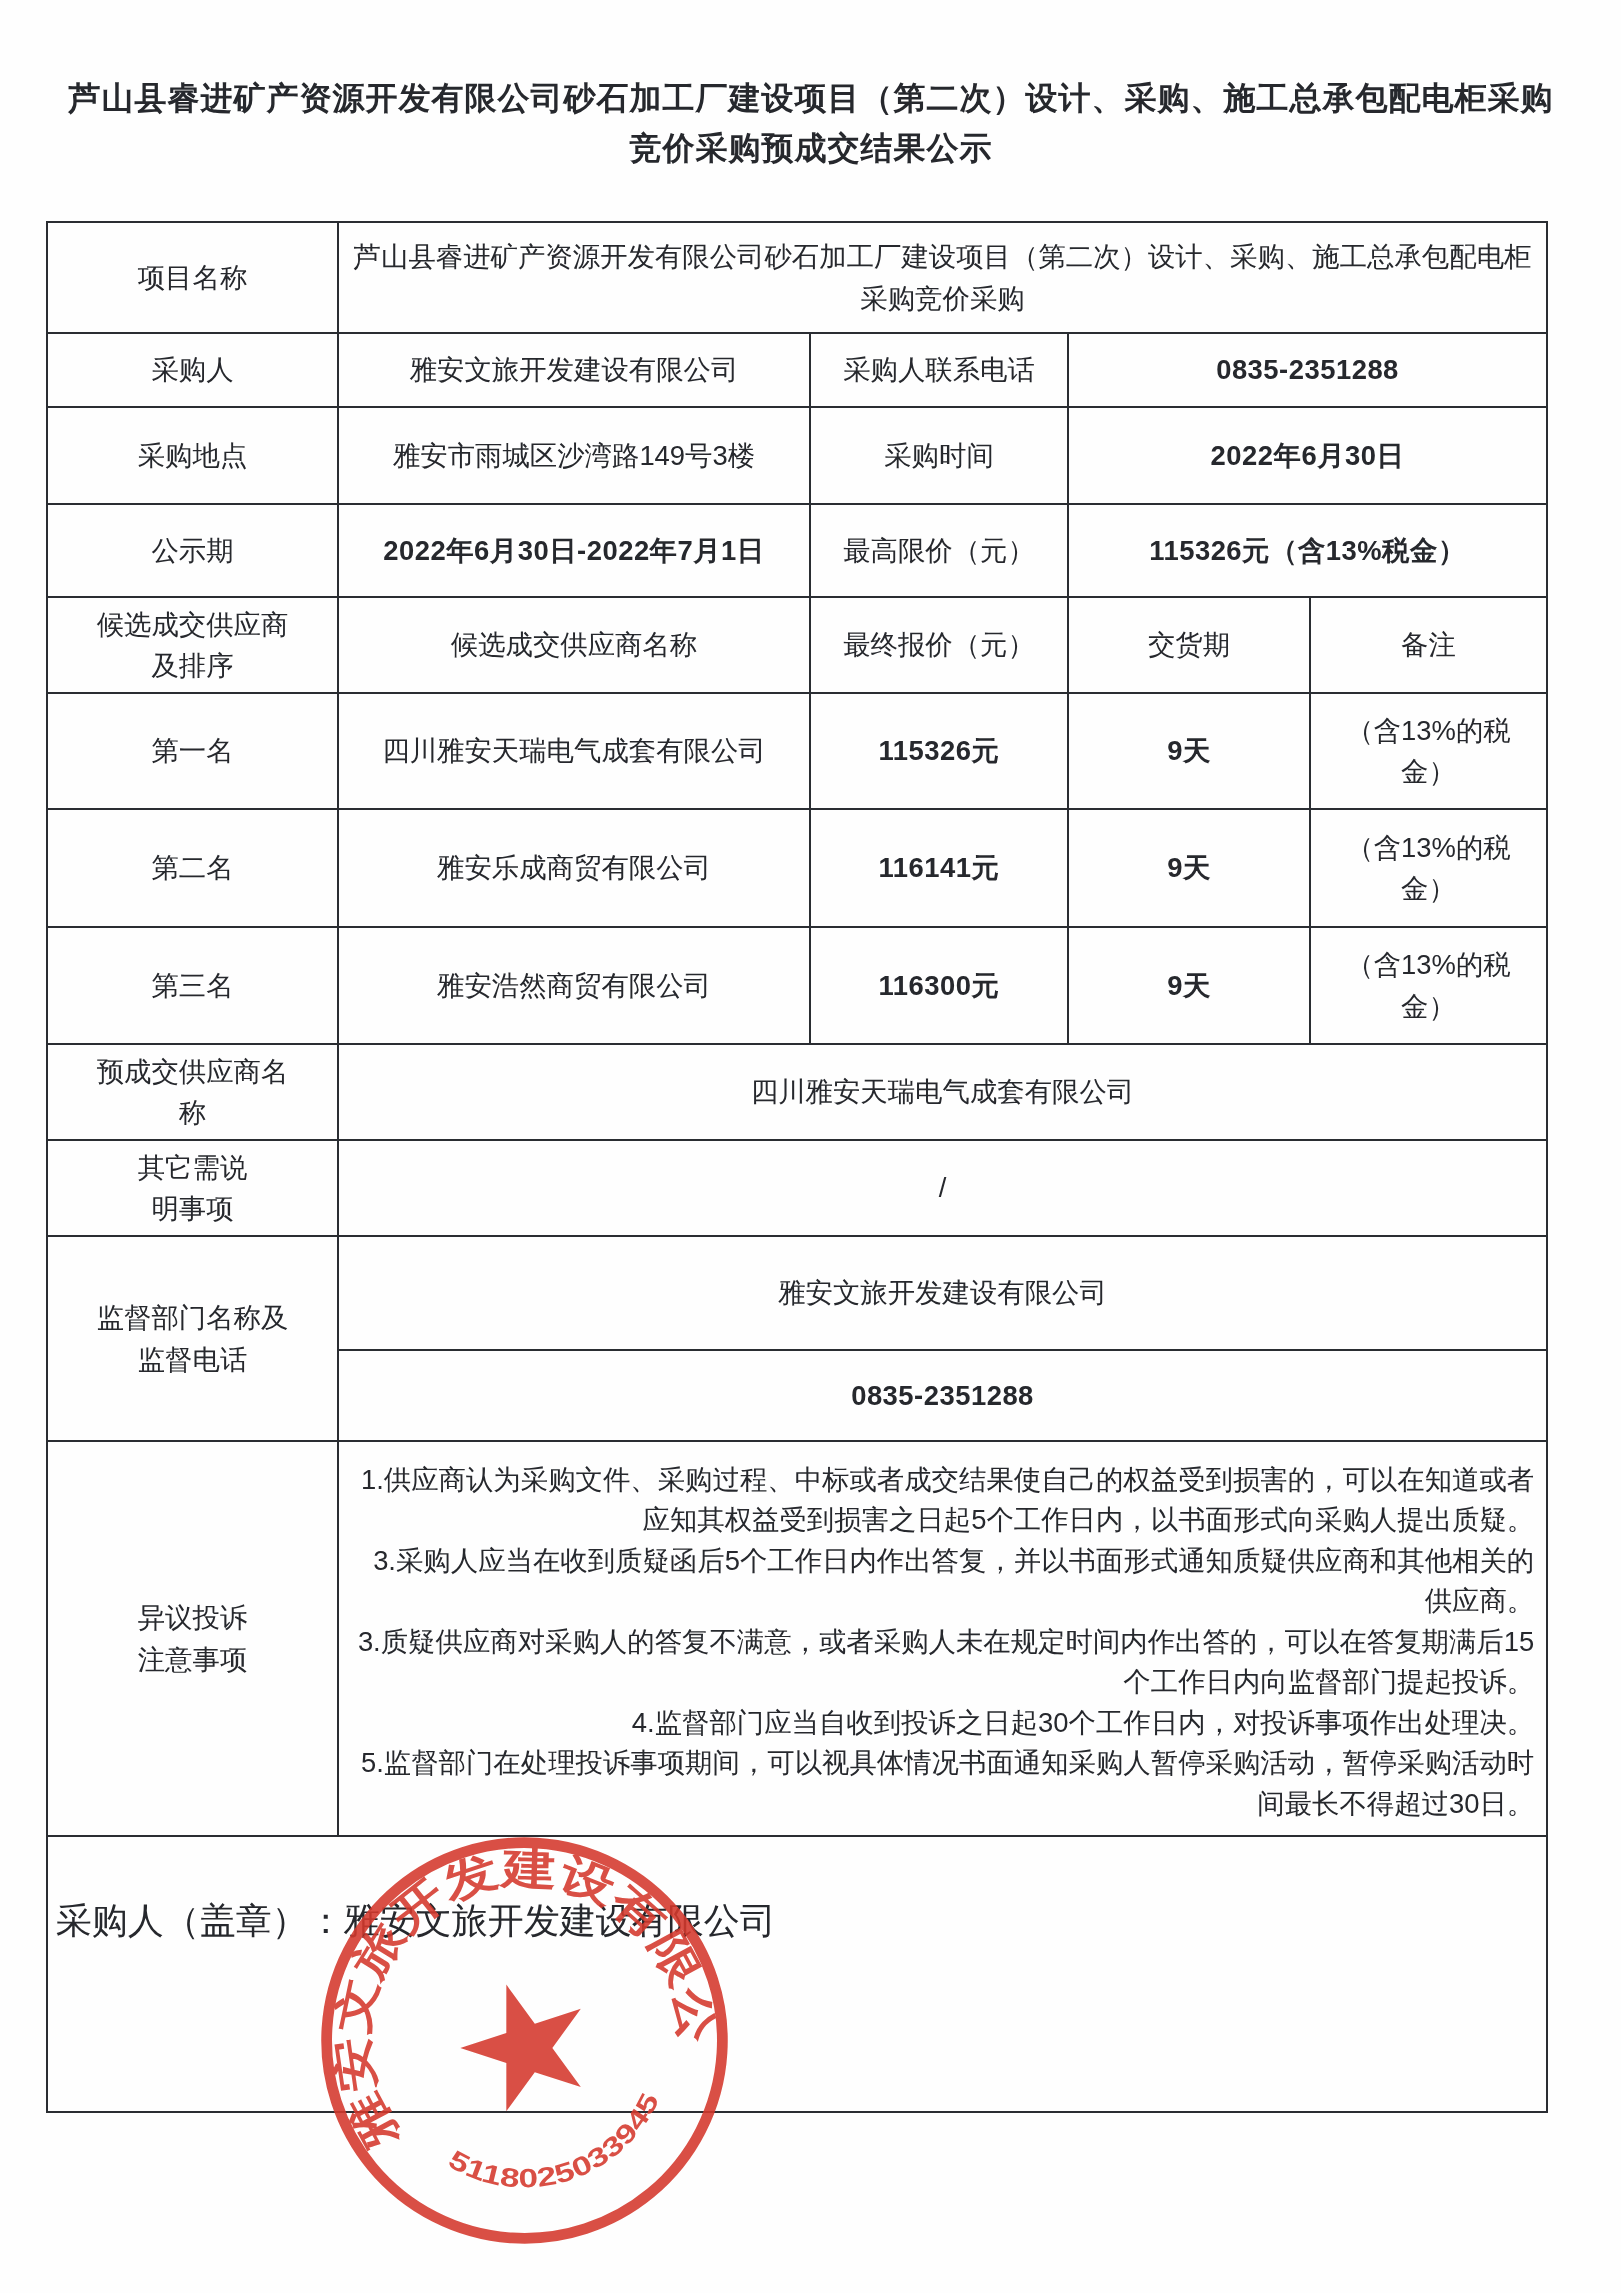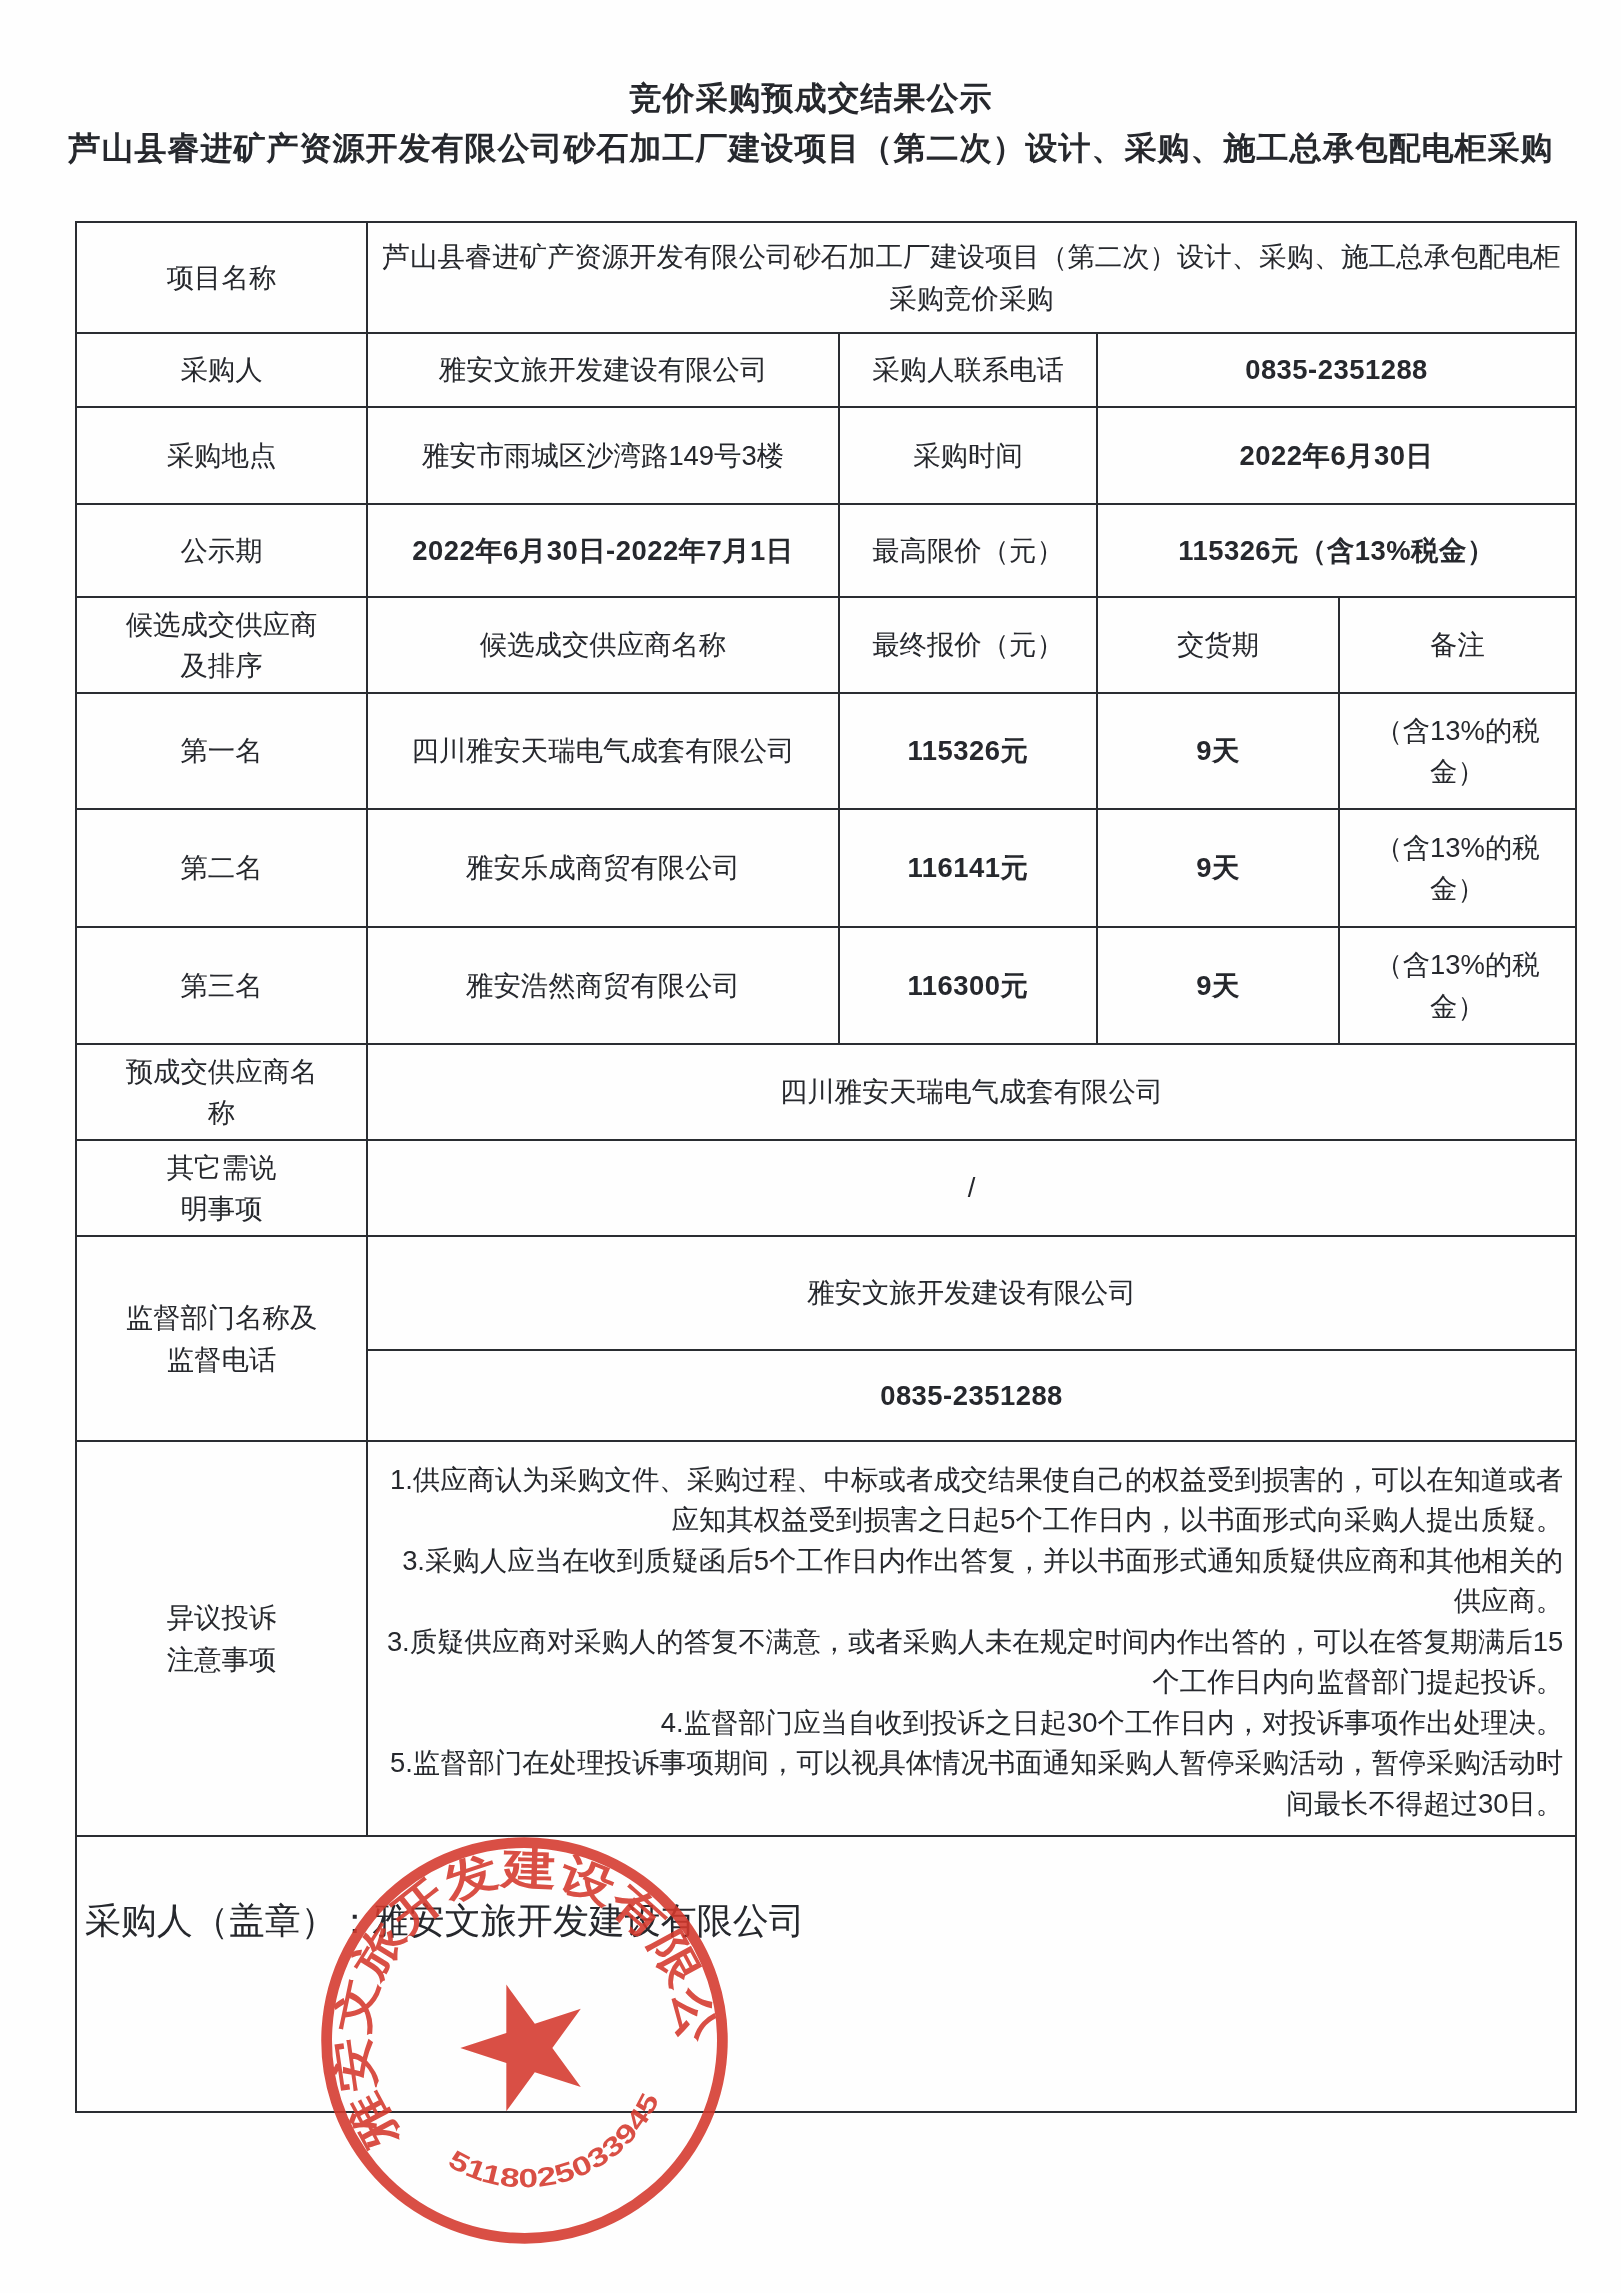--- a/index.html
+++ b/index.html
@@ -19,21 +19,21 @@
     left: 59px;
     width: 1504px;
     text-align: center;
     font-size: 32px;
     font-weight: bold;
     line-height: 1.55;
     letter-spacing: 1px;
   }
   table.result-table {
     position: absolute;
-    left: 75px;
+    left: 46px;
     top: 221px;
     width: 1501px;
     border-collapse: collapse;
     table-layout: fixed;
     font-size: 27.4px;
   }
   .result-table td {
     border: 2px solid #2a2d32;
     text-align: center;
     vertical-align: middle;
@@ -80,22 +80,22 @@
     opacity: 0.88;
     pointer-events: none;
   }
 </style>
 </head>
 <body>
 
 <div class="page">
 
   <div class="doc-title">
+    <div>芦山县睿进矿产资源开发有限公司砂石加工厂建设项目（第二次）设计、采购、施工总承包配电柜采购</div>
     <div>竞价采购预成交结果公示</div>
-    <div>芦山县睿进矿产资源开发有限公司砂石加工厂建设项目（第二次）设计、采购、施工总承包配电柜采购</div>
   </div>
 
   <table class="result-table">
     <colgroup>
       <col style="width:291px">
         <col style="width:472px">
         <col style="width:258px">
         <col style="width:242px">
         <col style="width:237px">
     </colgroup>

